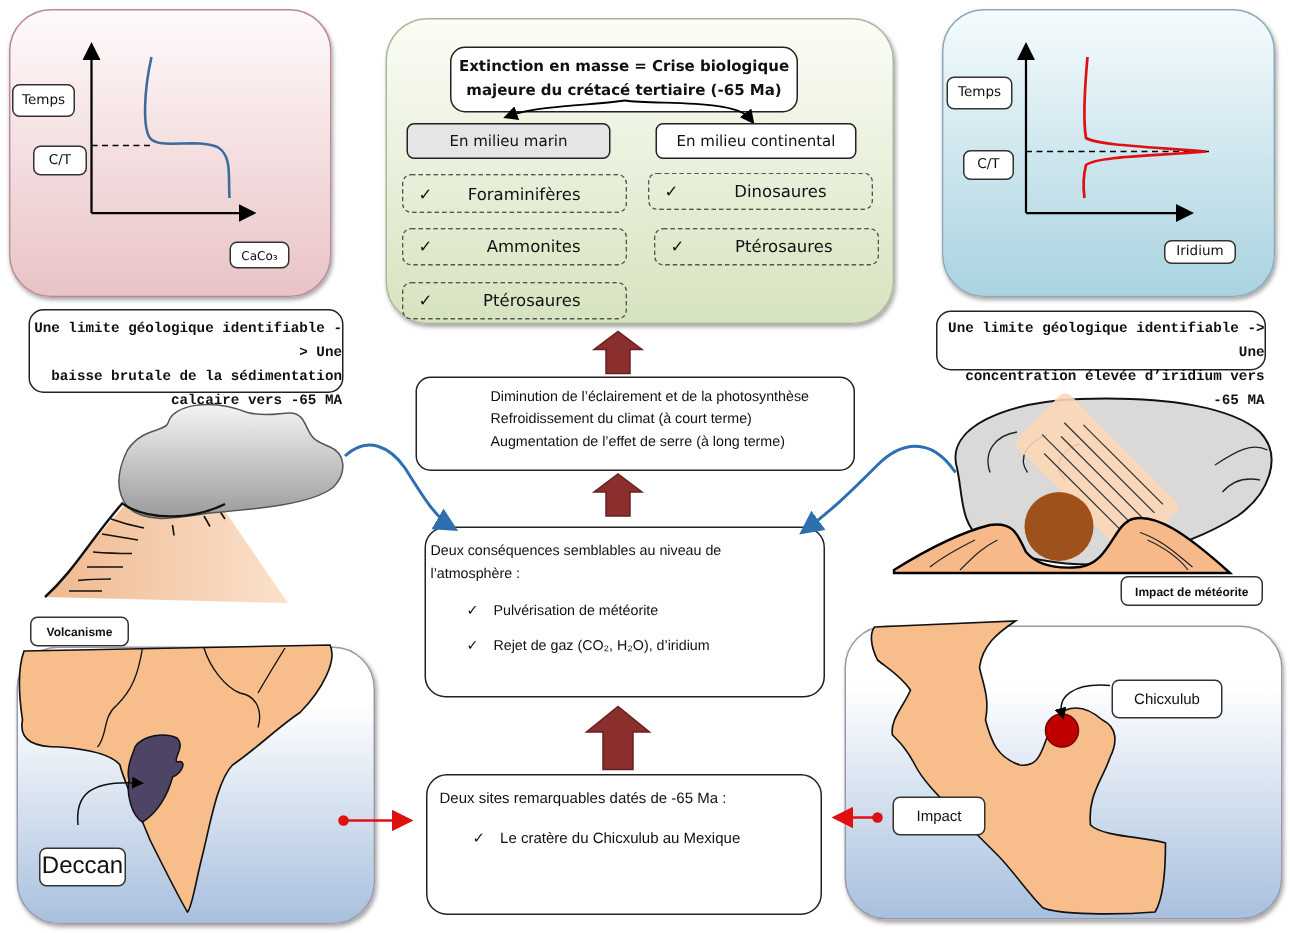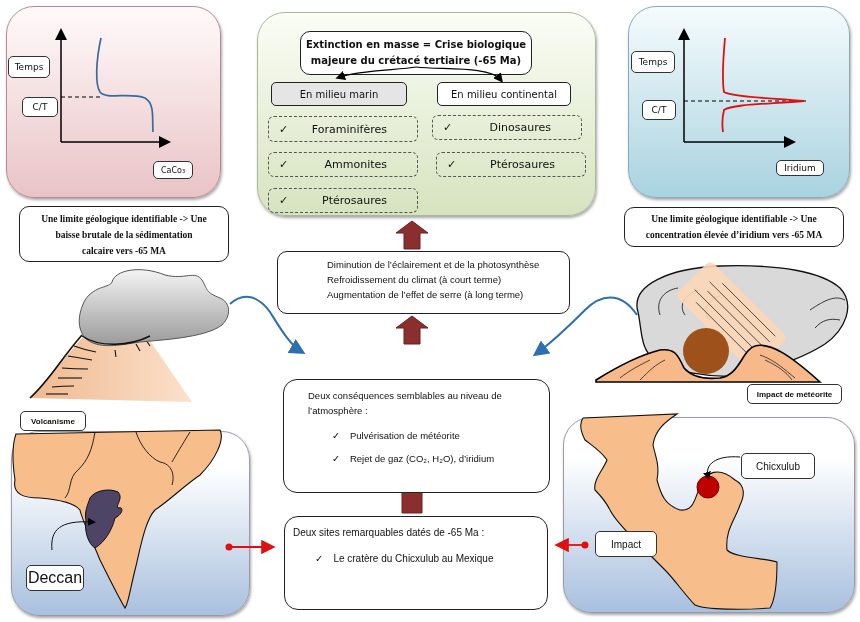--- a/index.html
+++ b/index.html
@@ -7,21 +7,21 @@
          font-family:"Liberation Sans", sans-serif; color:#111; }
   .panel { position:absolute; border:1.5px solid #9aa; border-radius:28px; box-shadow:1px 2px 3px rgba(0,0,0,0.35); }
   .box { position:absolute; background:#fff; border:1.3px solid #222; border-radius:10px; box-sizing:border-box; }
   .lbl { position:absolute; background:#fff; border:1.2px solid #333; border-radius:5px; box-sizing:border-box;
          font-size:10px; text-align:center; display:flex; align-items:center; justify-content:center;margin-top:10px; }
   .comic { font-family:"DejaVu Sans", sans-serif; }
   .dashed { position:absolute; border:1.5px dashed #555; border-radius:6px; box-sizing:border-box;
             font-size:11px; display:flex; align-items:center; }
   .dashed .chk { width:30px; padding-left:10px; font-size:11px; }
   .dashed .txt { flex:1; text-align:right; padding-right:30px; }
-  .cap { font-size:9.5px; line-height:16px; text-align:center; font-weight:bold; font-family:Liberation Serif, serif; }
+  .cap { font-size:9.5px; line-height:16px; text-align:right; font-weight:bold; font-family:Liberation Mono, monospace; }
   .txt-sm { font-size:9.5px; line-height:15px; }
   svg { position:absolute; overflow:visible; }
 </style>
 </head>
 <body>
 
 <div class="panel" style="left:6px;top:6px;width:213px;height:190px;background:linear-gradient(#fffafa,#e9c3c6);border-color:#b89;"></div>
 <svg style="left:0;top:0;" width="250" height="200">
   <defs>
     <marker id="ah" markerWidth="8" markerHeight="8" refX="4" refY="4" orient="auto">
@@ -101,21 +101,21 @@
 <svg style="left:390px;top:470px;" width="44" height="44">
   <path d="M12,43 L12,18 L1,18 L22,1 L43,18 L32,18 L32,43 Z" fill="#8b2e2e" stroke="#6a2020" stroke-width="1"></path>
 </svg>
 
 <div class="box" style="left:277px;top:251px;width:293px;height:63px;padding:5px 0 0 49px;">
   <div class="txt-sm">Diminution de l’éclairement et de la photosynthèse</div>
   <div class="txt-sm">Refroidissement du climat (à court terme)</div>
   <div class="txt-sm">Augmentation de l’effet de serre (à long terme)</div>
 </div>
 
-<div class="box" style="left:283px;top:351px;width:267px;height:114px;padding:8px 0 0 24px;border-radius:14px;margin-top:28px;">
+<div class="box" style="left:283px;top:351px;width:267px;height:114px;padding:8px 0 0 3px;border-radius:14px;">
   <div class="txt-sm">Deux conséquences semblables au niveau de</div>
   <div class="txt-sm">l’atmosphère :</div>
   <div class="txt-sm" style="margin-top:10px;padding-left:24px;">
     <span style="margin-right:10px;">✓</span><span>Pulvérisation de météorite</span>
   </div>
   <div class="txt-sm" style="margin-top:8px;padding-left:24px;">
     <span style="margin-right:10px;">✓</span><span>Rejet de gaz (CO₂, H₂O), d’iridium</span>
   </div>
 </div>
 

